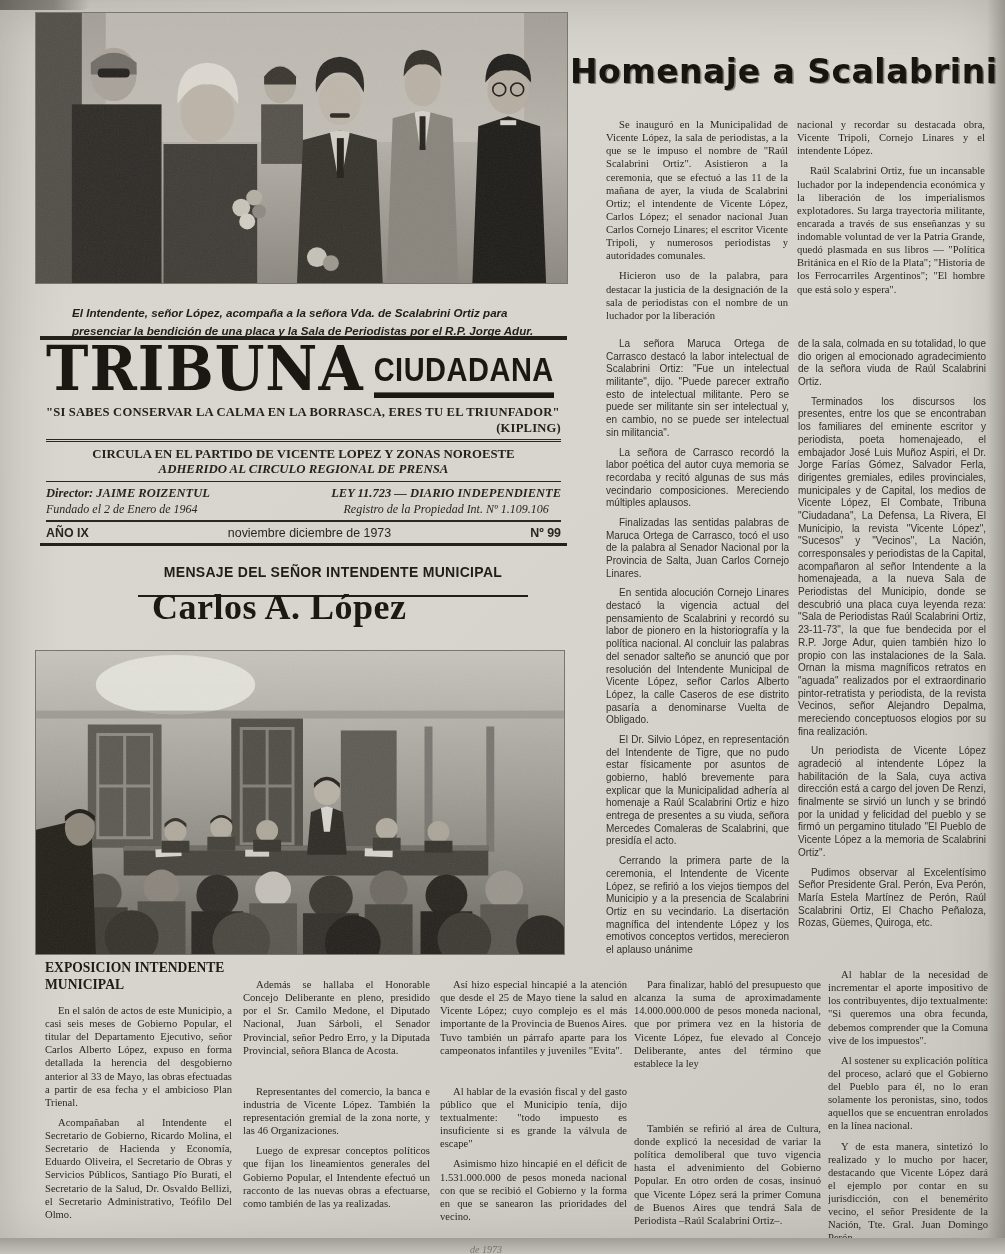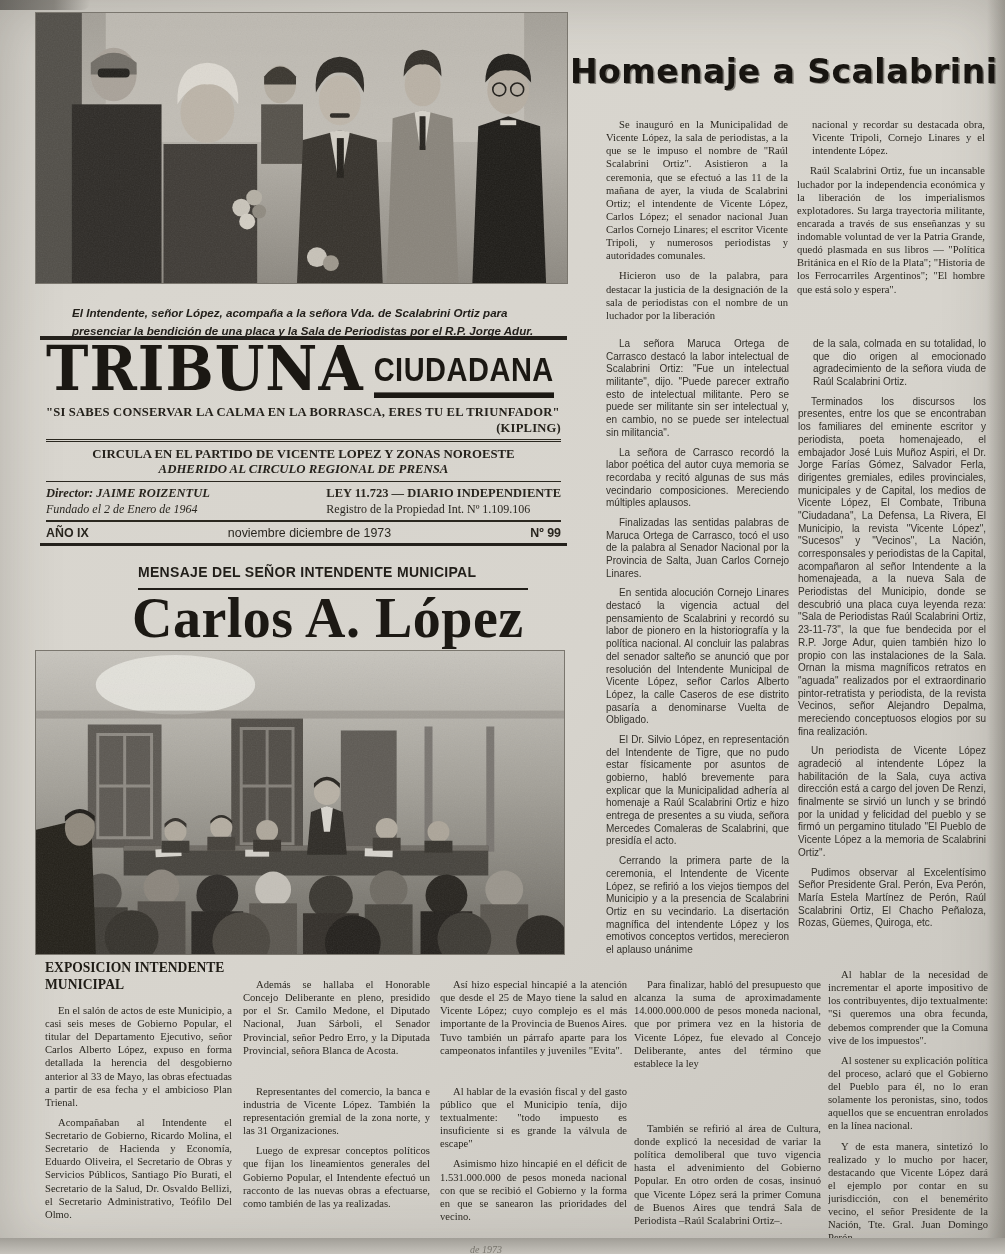--- a/index.html
+++ b/index.html
@@ -20,21 +20,21 @@
   .headline-top {
     position:absolute; left:570px; top:52px; width:420px;
     font-family:"DejaVu Sans", sans-serif; font-weight:bold; font-size:33px;
     letter-spacing:.5px; color:#181511; text-shadow:1.4px 1.4px 0 rgba(24,20,14,.45);
     white-space:nowrap;
   }
   .col { position:absolute; text-align:justify; color:#2b2821; }
   .col p { text-indent:13px; margin-bottom:7px; }
   .serifcol { font-family:"Liberation Serif", serif; font-size:10.6px; line-height:1.24; }
   .sanscol { font-family:"Liberation Sans", sans-serif; font-size:10px; line-height:1.27; color:#33302a; }
-  .no-indent-first p:first-child { text-indent:0;margin-left:15px; }
+  .no-indent-first p:first-child { text-indent:0; }
 
   .caption {
     position:absolute; left:72px; top:292px; width:474px;
     font-family:"Liberation Sans", sans-serif; font-style:italic; font-weight:bold;
     font-size:11.6px; line-height:1.55; color:#23201b;margin-top:12px;
   }
 
   
   .masthead { position:absolute; left:40px; top:336px; width:527px; border-top:4px solid #24211c; border-bottom:3px solid #24211c; padding:4px 6px 0 6px; }
   .mast-title-row { display:flex; align-items:flex-end; }
@@ -43,36 +43,36 @@
   .mast-slogan { font-weight:bold; font-size:12.6px; margin-top:7px; letter-spacing:.2px; color:#25221c; }
   .mast-slogan .attrib { display:block; text-align:right; margin-top:1px; }
   .mast-rule-dbl { border-bottom:3px double #2a271f; margin-top:3px; }
   .mast-circ { text-align:center; font-weight:bold; font-size:12.8px; margin-top:5px; color:#25221c; }
   .mast-circ .line2 { font-style:italic;text-align:center; }
   .mast-rule { border-bottom:1.5px solid #2a271f; margin-top:4px; }
   .mast-row { display:flex; justify-content:space-between; padding:4px 0 3px 0; font-size:12px; }
   .mast-dir-left div, .mast-dir-right div { line-height:1.25; }
   .mast-dir-left .d1 { font-style:italic; font-weight:bold; font-size:12.5px; }
   .mast-dir-left .d2 { font-style:italic; font-size:12px; }
-  .mast-dir-right { text-align:left; }
+  .mast-dir-right { text-align:center; font-style:italic; }
   .mast-dir-right .d1 { font-weight:bold; font-size:12.5px; }
   .mast-dir-right .d2 { font-size:12px; }
   .mast-addr { font-family:"Liberation Sans", sans-serif; font-weight:bold; font-size:12.6px; align-items:center; }
   .mast-ano { font-family:"Liberation Sans", sans-serif; font-size:12.4px; align-items:center; border-top:1.5px solid #2a271f; }
   .mast-ano .b { font-weight:bold; }
 
   
   .kicker {
-    position:absolute; left:138px; top:564px; width:390px; 
+    position:absolute; left:138px; top:564px; width:390px; text-align:center;
     font-family:"Liberation Sans", sans-serif; font-weight:bold; font-size:14px;
-    color:#211e19; border-bottom:2px solid #211e19; padding-bottom:8px; letter-spacing:.3px;
+    color:#211e19; border-bottom:2px solid #211e19; padding-bottom:15px; letter-spacing:.3px;
   }
   .big-name {
-    position:absolute; left:132px; top:586px; width:420px;
-    font-family:"Liberation Serif", serif; font-weight:bold; font-size:56px; color:#1c1914;
+    position:absolute; left:152px; top:586px; width:420px;
+    font-family:"Liberation Serif", serif; font-weight:bold; font-size:36px; color:#1c1914;
     letter-spacing:.5px;
   }
 
   
   .bottom-heading { font-family:"Liberation Serif", serif; font-weight:bold; font-size:13.6px; line-height:1.25; margin-bottom:10px; text-align:left; text-indent:0; color:#1f1c16; }
   #bcol2 p:nth-child(2), #bcol3 p:nth-child(2) { margin-top:28px; }
   #bcol4 p:nth-child(2) { margin-top:52px; }
   #mcol2 p:nth-child(3) { margin-top:2px; }
 
   .bottom-strip { position:absolute; left:0; top:1238px; width:1005px; height:16px;
@@ -294,21 +294,21 @@
 
   <div class="col serifcol" id="bcol1" style="left:45px; top:960px; width:187px; height:276px; overflow:hidden;">
     <div class="bottom-heading">EXPOSICION INTENDENTE MUNICIPAL</div>
     <div>
         <p>En el salón de actos de este Municipio, a casi seis meses de Gobierno Popular, el titular del Departamento Ejecutivo, señor Carlos Alberto López, expuso en forma detallada la herencia del desgobierno anterior al 33 de Mayo, las obras efectuadas a partir de esa fecha y el ambicioso Plan Trienal.</p>
         <p>Acompañaban al Intendente el Secretario de Gobierno, Ricardo Molina, el Secretario de Hacienda y Economía, Eduardo Oliveira, el Secretario de Obras y Servicios Públicos, Santiago Pío Burati, el Secretario de la Salud, Dr. Osvaldo Bellizi, el Secretario Administrativo, Teófilo Del Olmo.</p>
       </div>
   </div>
   <div class="col serifcol" id="bcol2" style="left:243px; top:978px; width:187px; height:266px; overflow:hidden;">
       <p>Además se hallaba el Honorable Concejo Deliberante en pleno, presidido por el Sr. Camilo Medone, el Diputado Nacional, Juan Sárboli, el Senador Provincial, señor Pedro Erro, y la Diputada Provincial, señora Blanca de Acosta.</p>
-      <p>Representantes del comercio, la banca e industria de Vicente López. También la representación gremial de la zona norte, y las 31 Organizaciones.</p>
+      <p>Representantes del comercio, la banca e industria de Vicente López. También la representación gremial de la zona norte, y las 46 Organizaciones.</p>
       <p>Luego de expresar conceptos políticos que fijan los lineamientos generales del Gobierno Popular, el Intendente efectuó un racconto de las nuevas obras a efectuarse, como también de las ya realizadas.</p>
     </div>
   <div class="col serifcol" id="bcol3" style="left:440px; top:978px; width:187px; height:266px; overflow:hidden;">
       <p>Así hizo especial hincapié a la atención que desde el 25 de Mayo tiene la salud en Vicente López; cuyo complejo es el más importante de la Provincia de Buenos Aires. Tuvo también un párrafo aparte para los campeonatos infantiles y juveniles "Evita".</p>
       <p>Al hablar de la evasión fiscal y del gasto público que el Municipio tenía, dijo textualmente: "todo impuesto es insuficiente si es grande la válvula de escape"</p>
       <p>Asimismo hizo hincapié en el déficit de 1.531.000.000 de pesos moneda nacional con que se recibió el Gobierno y la forma en que se sanearon las prioridades del vecino.</p>
     </div>
   <div class="col serifcol" id="bcol4" style="left:634px; top:978px; width:187px; height:266px; overflow:hidden;">
       <p>Para finalizar, habló del presupuesto que alcanza la suma de aproximadamente 14.000.000.000 de pesos moneda nacional, que por primera vez en la historia de Vicente López, fue elevado al Concejo Deliberante, antes del término que establece la ley</p>
       <p>También se refirió al área de Cultura, donde explicó la necesidad de variar la política demoliberal que tuvo vigencia hasta el advenimiento del Gobierno Popular. En otro orden de cosas, insinuó que Vicente López será la primer Comuna de Buenos Aires que tendrá Sala de Periodista –Raúl Scalabrini Ortiz–.</p>

